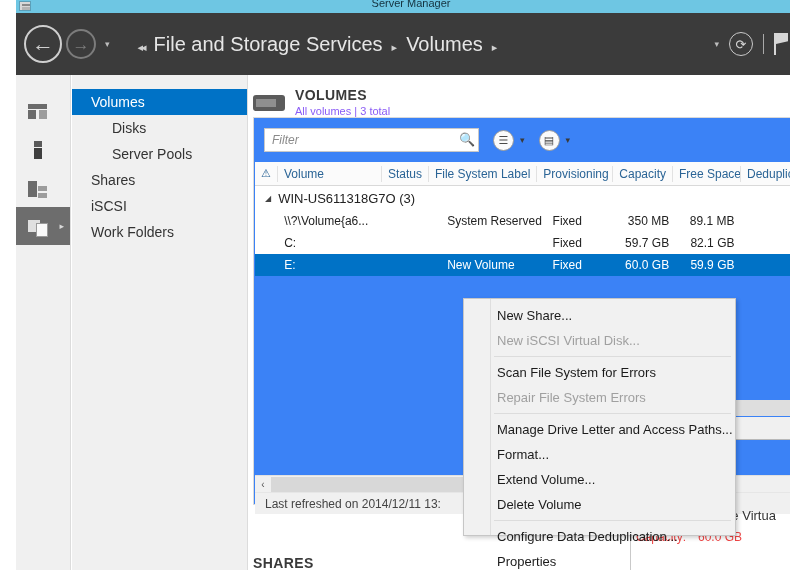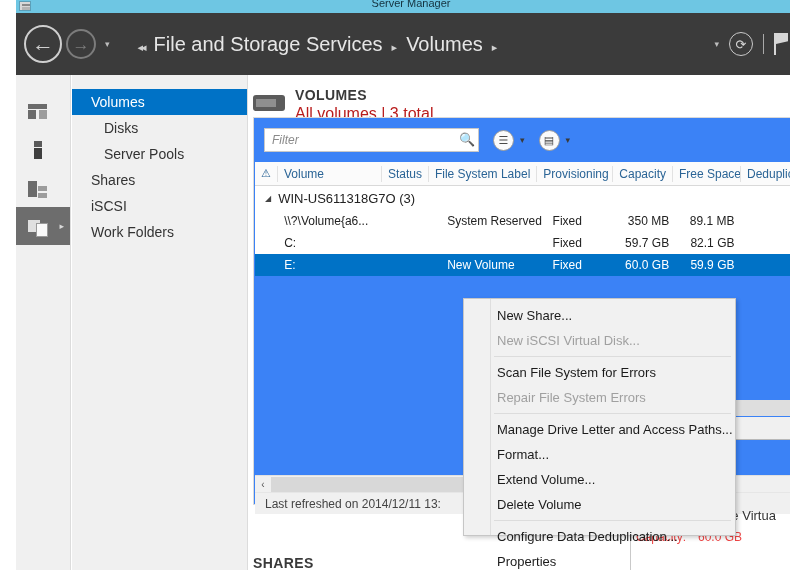--- a/index.html
+++ b/index.html
@@ -113,21 +113,21 @@
   
   .subnav {
     position: absolute; left: 56px; top: 75px; width: 176px; height: 495px;
     background: #f0f0f0; border-right: 1px solid #dcdcdc;
     padding-top: 14px;
   }
   .subnav-item {
     height: 26px; display: flex; align-items: center;
     font-size: 14px; color: #333; padding-left: 19px; cursor: pointer;
   }
-  .subnav-item.indent { padding-left: 32px; }
+  .subnav-item.indent { padding-left: 40px; }
   .subnav-item.selected { background: #0072c6; color: #ffffff; }
 
   
   .main {
     position: absolute; left: 233px; top: 75px; width: 557px; height: 495px;
     background: #ffffff;
   }
 
   
   .vol-head { display: flex; align-items: flex-start; padding: 12px 0 0 4px; }
@@ -136,21 +136,21 @@
   }
   .vol-head-icon::before {
     content:""; position:absolute; left:0; top:4px; width:32px; height:16px;
     background:#5b5b5b; border-radius:3px;
   }
   .vol-head-icon::after {
     content:""; position:absolute; left:3px; top:8px; width:20px; height:8px;
     background:#8f8f8f;
   }
   .vol-title { font-size: 14px; font-weight: bold; color: #3a3a3a; letter-spacing: .4px; }
-  .vol-sub { font-size: 16px; color: #b91c1c; margin-top: 2px; }
+  .vol-sub { font-size: 11px; color: #8b5cf6; margin-top: 2px; }
 
   
   .panel {
     position: absolute; left: 4px; top: 42px; width: 549px; height: 388px;
     background: #3b82f6; border: 1px solid #d9d9d9;
   }
   .toolbar { display: flex; align-items: center; height: 44px; padding-left: 10px; gap: 14px; }
   .filter-wrap { position: relative; width: 215px; }
   .filter-input {
     width: 215px; height: 24px; border: 1px solid #c8c8c8; background:#fff;

